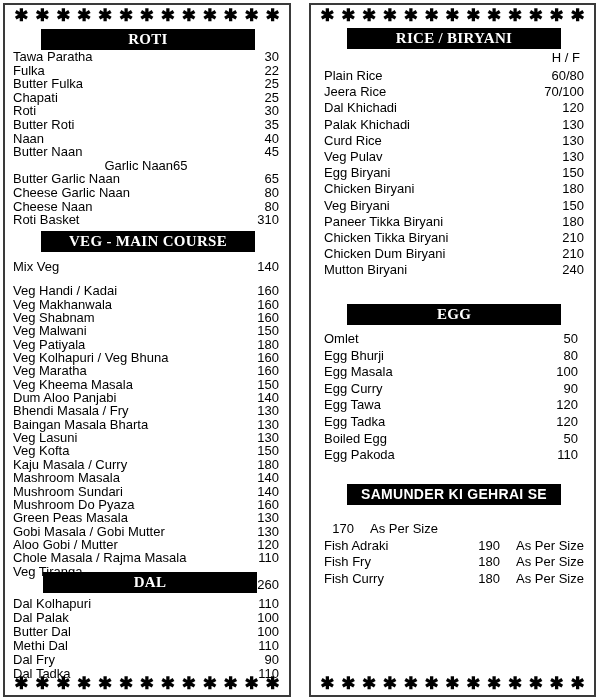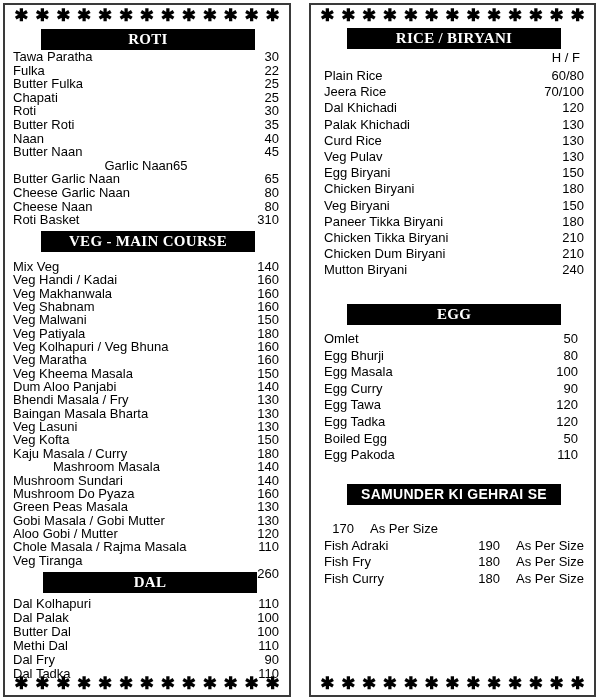--- a/index.html
+++ b/index.html
@@ -146,21 +146,21 @@
         <span class="price">310</span>
       </div>
     </div>
 
   <div class="section-header" style="left:36px; top:226px; width:214px;">VEG - MAIN COURSE</div>
   <div class="list" style="left:8px; top:255px; width:266px;">
       <div class="row" style="line-height: 13.35px;">
         <span class="name">Mix Veg</span>
         <span class="price">140</span>
       </div>
-      <div class="row" style="line-height: 13.35px;">
+      <div class="row" style="line-height: 13.35px; margin-top: 11px;">
         <span class="name">Veg Handi / Kadai</span>
         <span class="price">160</span>
       </div>
       <div class="row" style="line-height: 13.35px;">
         <span class="name">Veg Makhanwala</span>
         <span class="price">160</span>
       </div>
       <div class="row" style="line-height: 13.35px;">
         <span class="name">Veg Shabnam</span>
         <span class="price">160</span>
@@ -202,21 +202,21 @@
         <span class="price">130</span>
       </div>
       <div class="row" style="line-height: 13.35px;">
         <span class="name">Veg Kofta</span>
         <span class="price">150</span>
       </div>
       <div class="row" style="line-height: 13.35px;">
         <span class="name">Kaju Masala / Curry</span>
         <span class="price">180</span>
       </div>
-      <div class="row" style="line-height: 13.35px; margin-left: 40px;">
+      <div class="row" style="line-height: 13.35px;">
         <span class="name">Mashroom Masala</span>
         <span class="price">140</span>
       </div>
       <div class="row" style="line-height: 13.35px;">
         <span class="name">Mushroom Sundari</span>
         <span class="price">140</span>
       </div>
       <div class="row" style="line-height: 13.35px;">
         <span class="name">Mushroom Do Pyaza</span>
         <span class="price">160</span>

